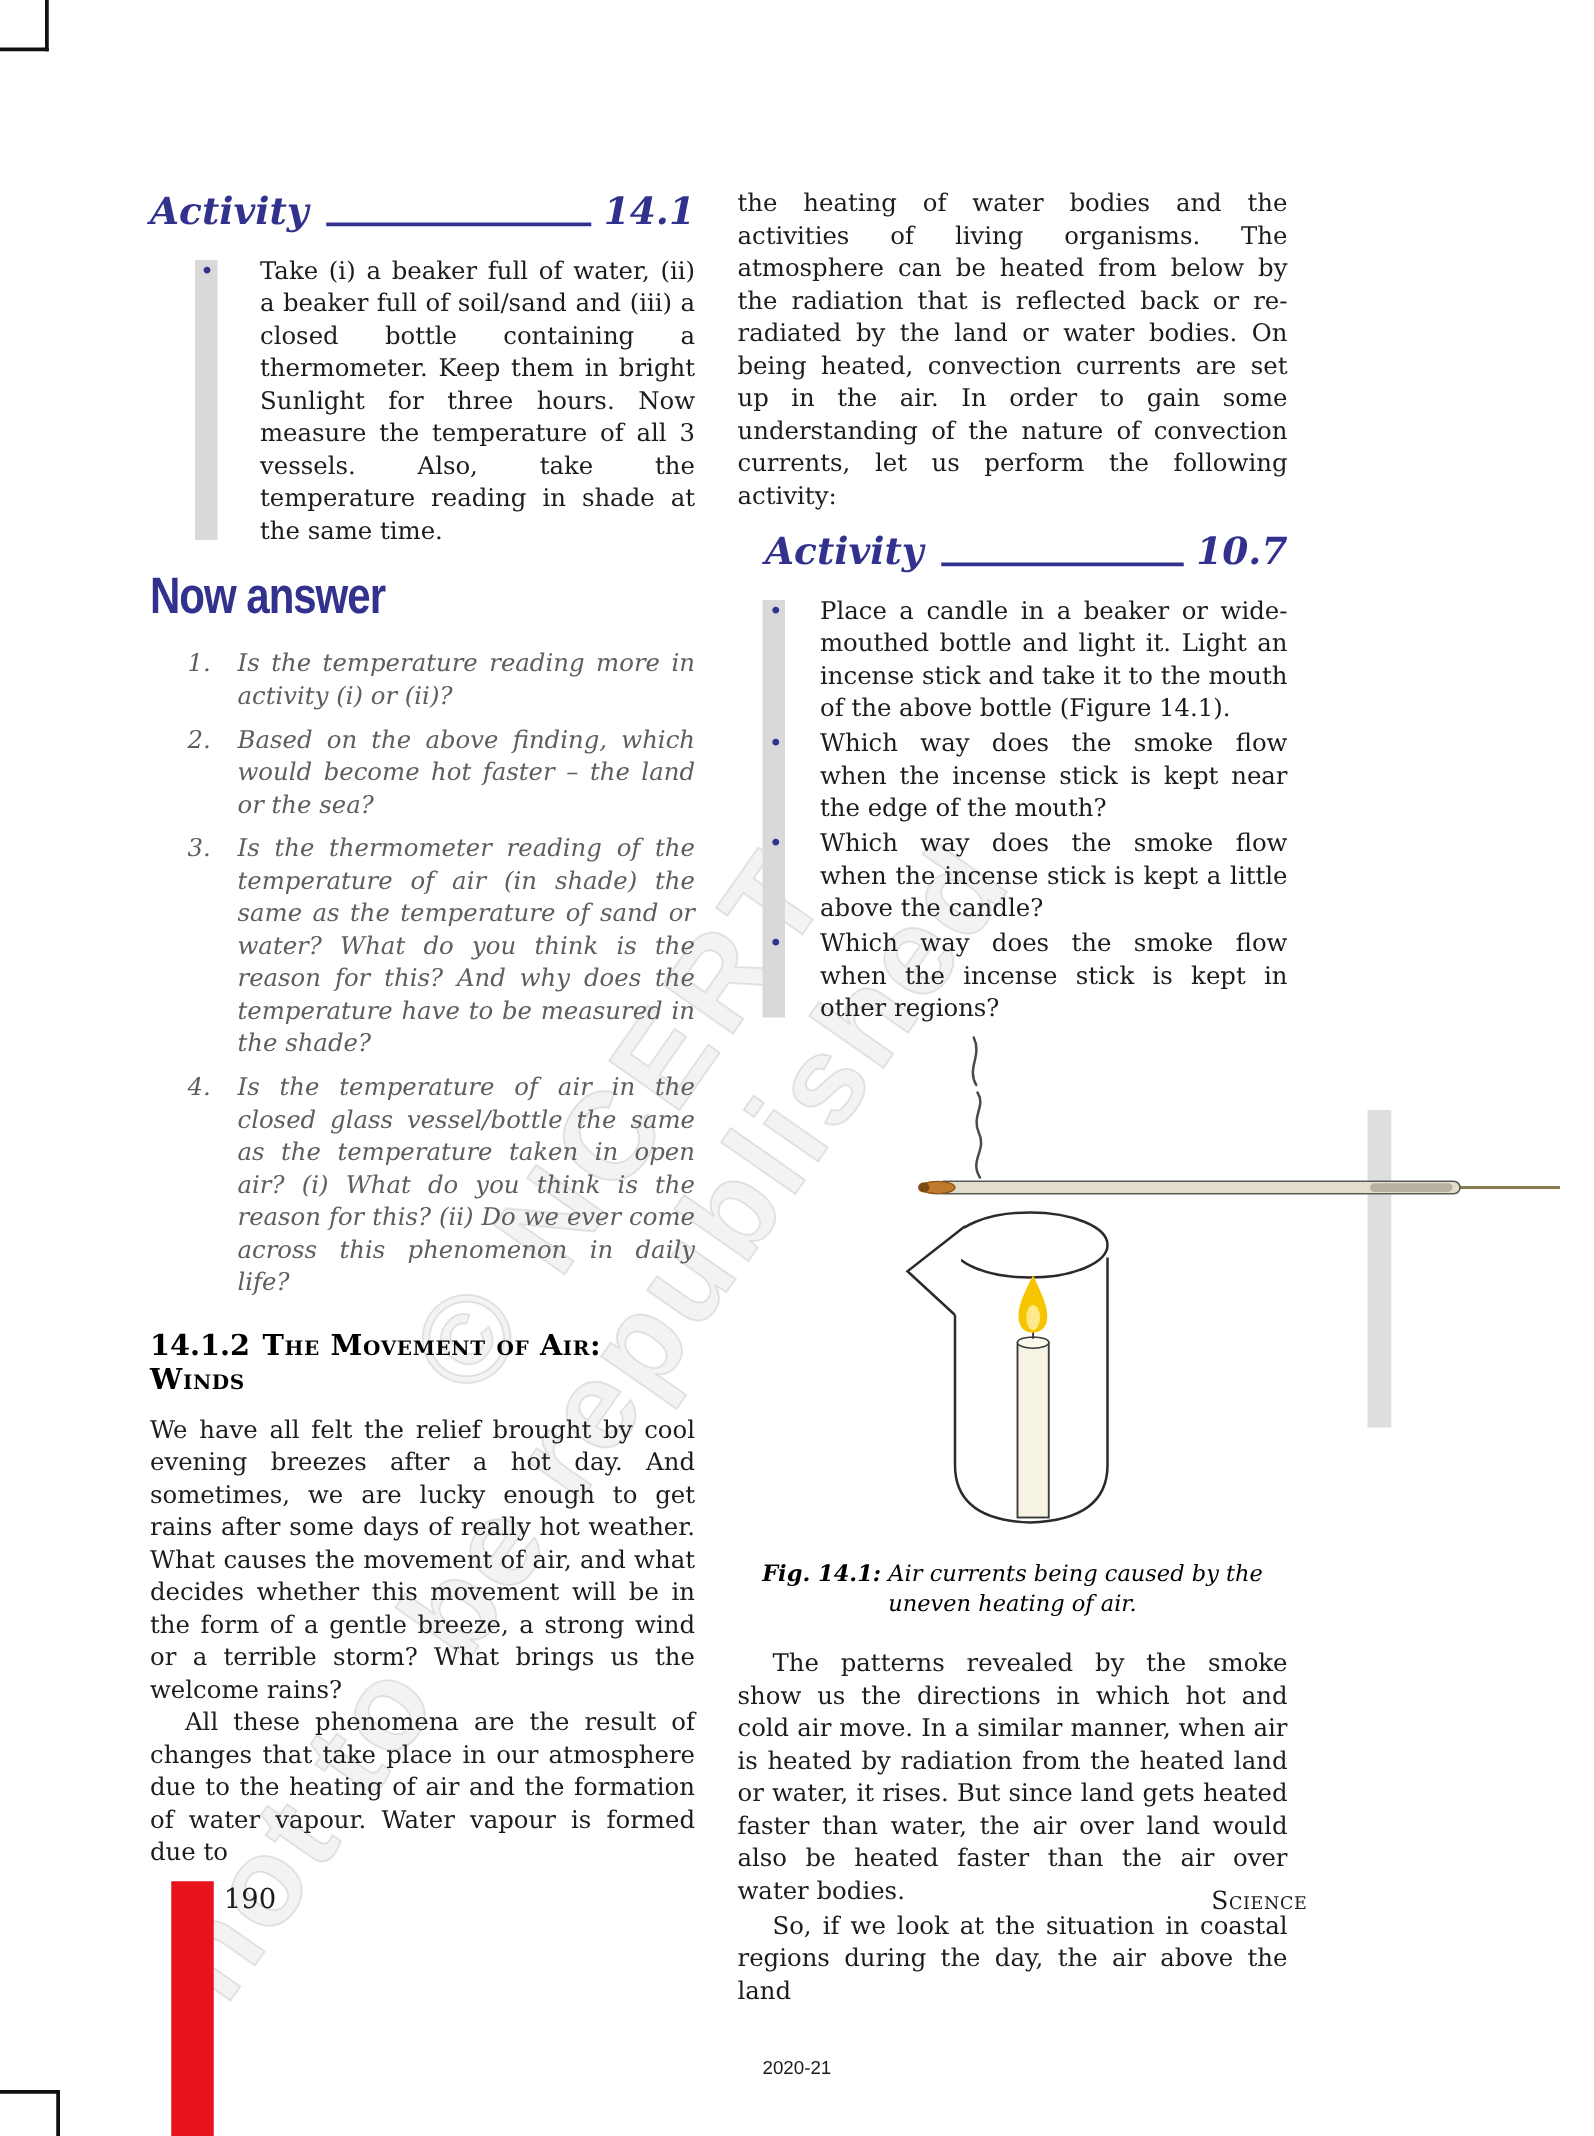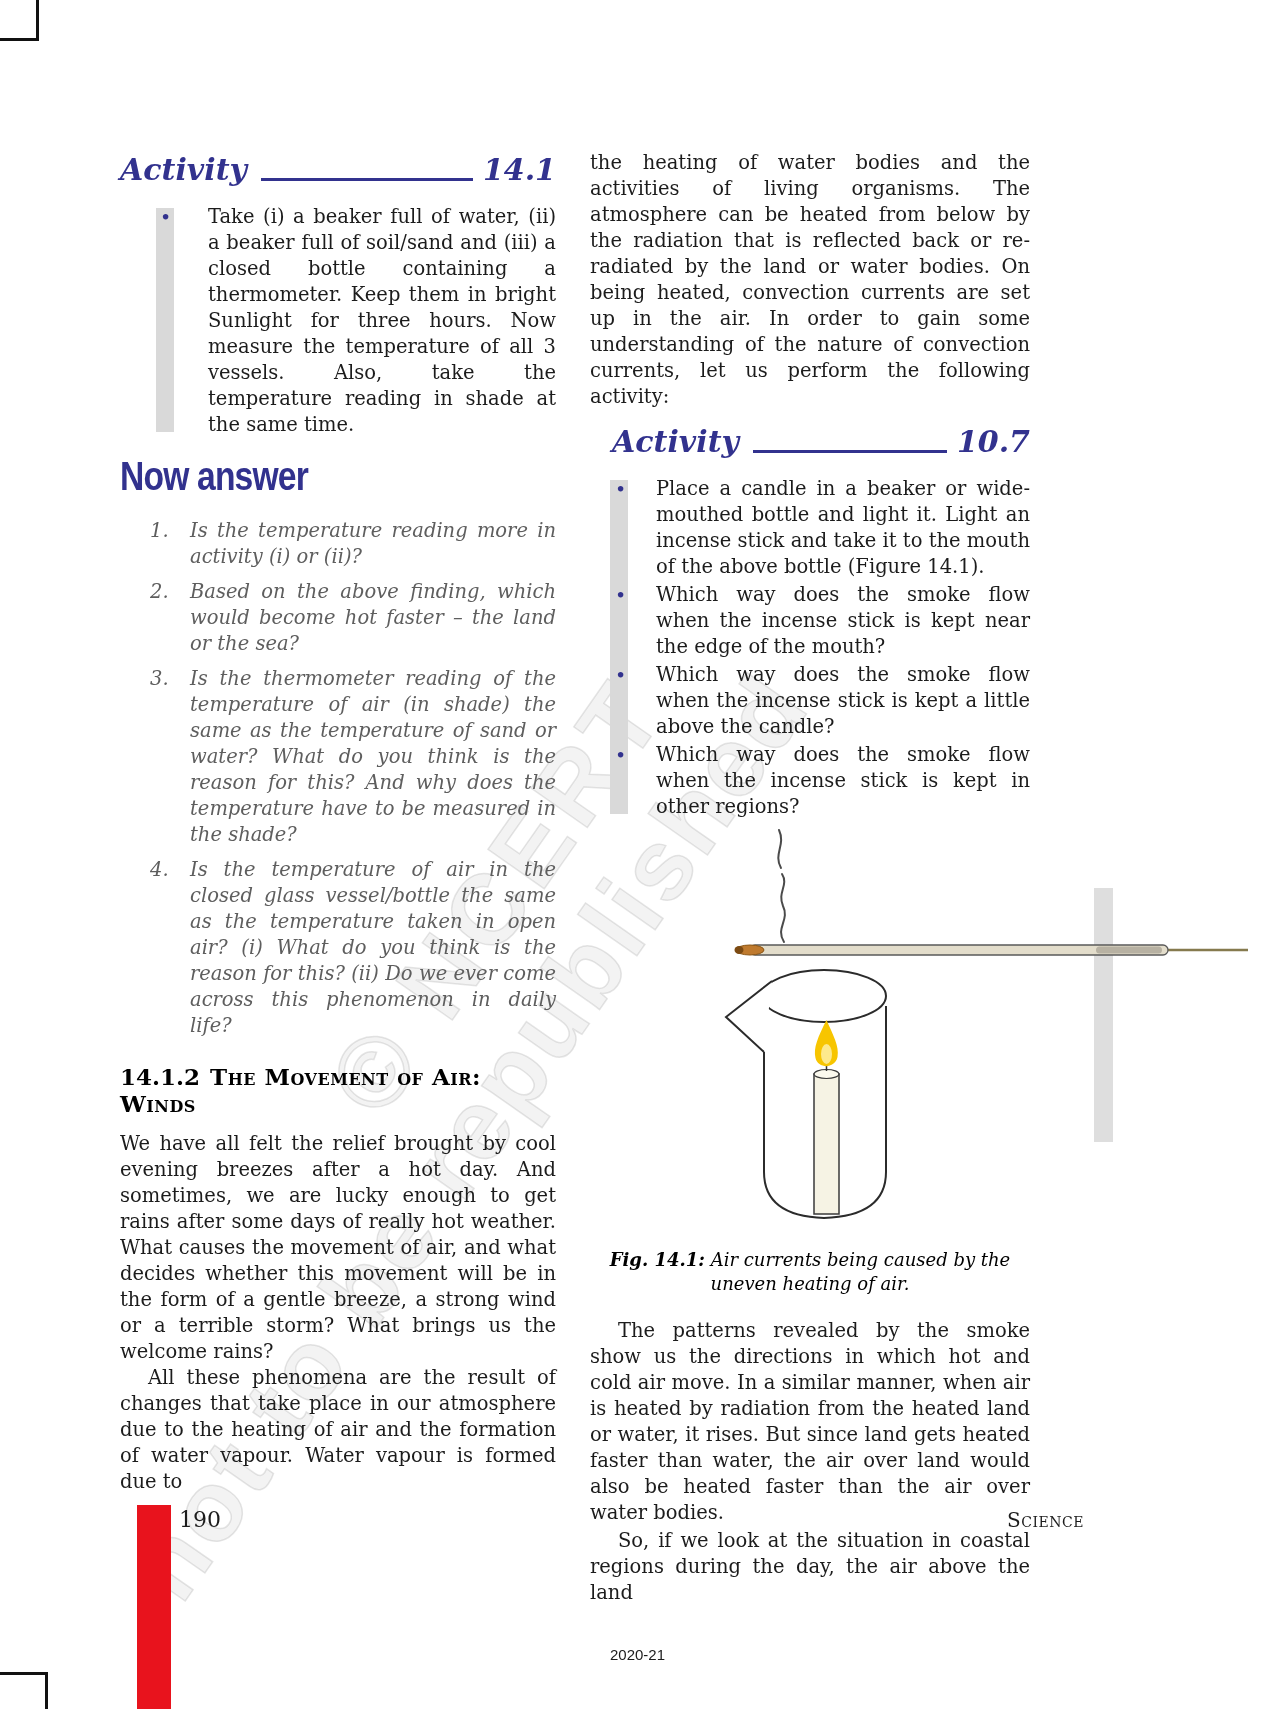--- a/index.html
+++ b/index.html
@@ -74,21 +74,21 @@
            line-height:24px;margin:4px 0 22px;color:#000000;}
   .cap-label{font-weight:bold;}
 
   .p-heating{margin-bottom:8px;}
   .p-patterns{margin-bottom:2px;}
 
   
   .red-bar{position:absolute;left:137px;top:1505px;width:34px;height:204px;
            background:#e8131d;z-index:3;}
   .pgnum{position:absolute;left:179px;top:1507px;font-weight:normal;font-size:22px;z-index:3;}
-  .book{position:absolute;left:1007px;top:1508px;width:75px;text-align:right;
+  .book{position:absolute;left:969px;top:1508px;width:75px;text-align:right;
         font-variant:small-caps;font-size:20px;letter-spacing:0.5px;z-index:3;}
   .year{position:absolute;left:0;top:1646px;width:1275px;text-align:center;
         font-family:"Liberation Sans",sans-serif;font-size:15px;z-index:3;}
 </style>
 </head>
 <body>
 
 <div class="page">
 
   <div class="crop-tl"></div>

